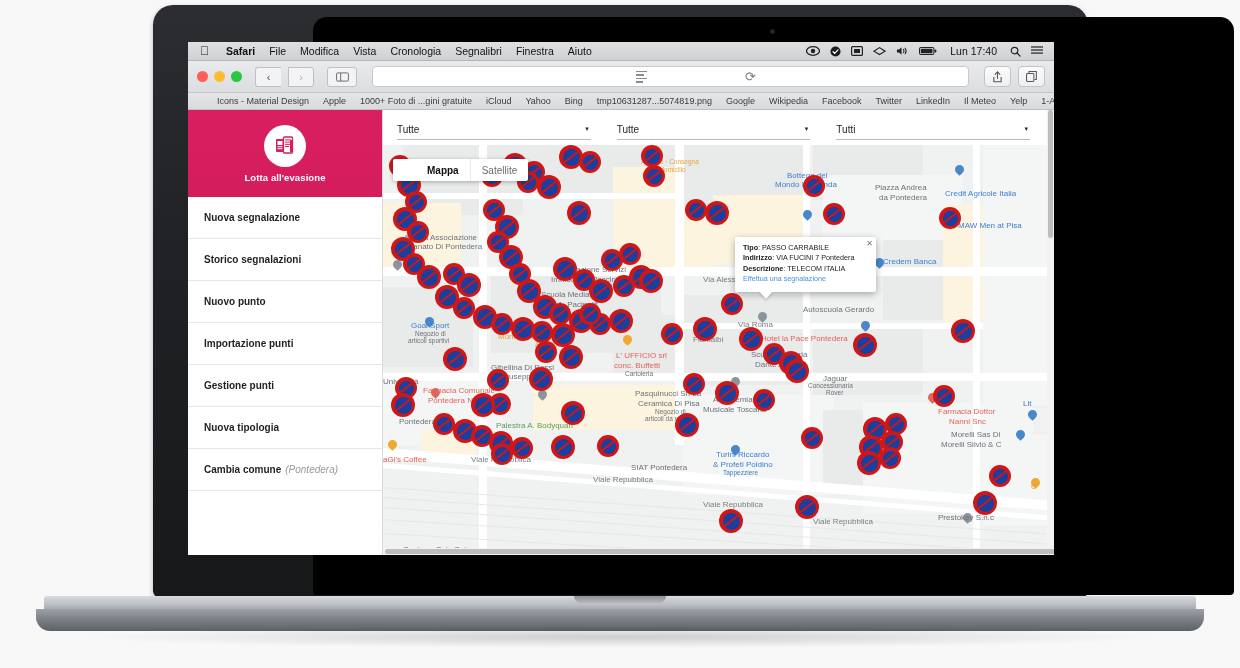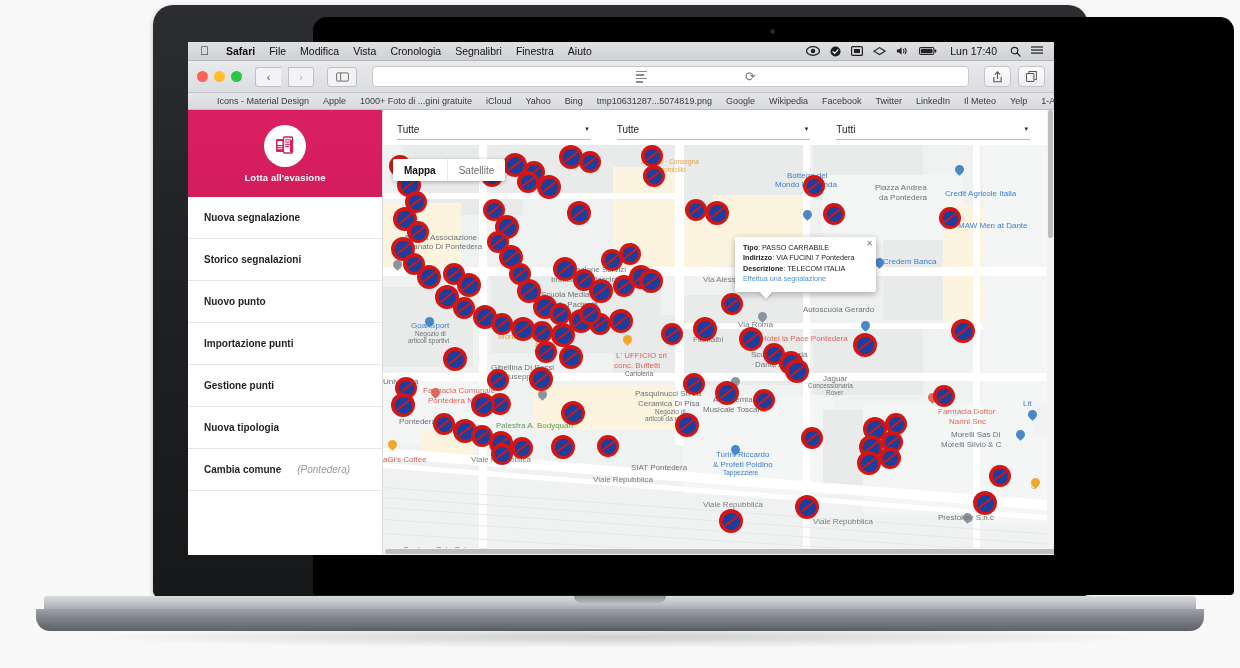--- a/index.html
+++ b/index.html
@@ -113,21 +113,21 @@
   
   #sidebar { width: 195px; background: #fff; border-right: 1px solid #dadada;
     display: flex; flex-direction: column; }
   #brand { height: 87px; background: #d81e5b; background: linear-gradient(180deg,#d91f61,#d41d5c);
     display:flex; flex-direction: column; align-items:center; justify-content:center; gap:5px; }
   #brand .logo { width: 42px; height: 42px; border-radius: 50%; background: #fff;
     display:flex; align-items:center; justify-content:center; }
   #brand .brandname { color:#fff; font-size: 9.5px; font-weight: bold; letter-spacing:.1px; }
   .nav-item { height: 42px; border-bottom: 1px solid #e6e6e6; display:flex; align-items:center;
     padding: 0 16px; font-size: 10px; font-weight: bold; color:#1f2023; }
-  .nav-item .muted { font-weight: normal; font-style: italic; color:#9a9b9f; margin-left:16px; }
+  .nav-item .muted { font-weight: normal; font-style: italic; color:#9a9b9f; margin-left:4px; }
 
   
   #main { flex: 1; position: relative; background:#fff; }
   #filters { height: 35px; display:flex; align-items:flex-end; gap: 0; padding: 0 14px 5px 14px;
     background:#fff; }
   .filter { flex:1; margin-right: 26px; position: relative; border-bottom: 1px solid #b9b9b9;
     height: 21px; display:flex; align-items:center; }
   .filter:last-child { margin-right: 10px; }
   .filter .fval { font-size: 10px; color: #242528; }
   .filter .caret { position:absolute; right: 2px; font-size: 7px; color:#2a2b2e; }
@@ -161,21 +161,21 @@
   
   .np { position:absolute; border-radius:50%; background:#cf1717;
     display:flex; align-items:center; justify-content:center; }
   .np .inner { border-radius:50%; background:#1b3f9e; position:relative; overflow:hidden; }
   .np .inner::after { content:""; position:absolute; left:-10%; top:46%;
     width:120%; height:12%; background:#cf1717; transform: rotate(-38deg); }
 
   
   #maptype { position:absolute; left:10px; top:14px; height:22px; background:#fff;
     border-radius:2px; box-shadow: 0 1px 4px rgba(0,0,0,.3); display:flex; align-items:stretch;
-    font-size:10px; z-index: 30; }
+    font-size:10px; z-index: 30; padding-left: 23px; }
   #maptype div { display:flex; align-items:center; padding: 0 11px; }
   #maptype .on { font-weight:bold; color:#111; }
   #maptype .off { color:#6b6d71; border-left:1px solid #eaeaea; }
 
   
   #infowin { position:absolute; left:352px; top:92px; width:141px; background:#fff;
     border-radius:2px; box-shadow:0 2px 7px rgba(0,0,0,.32); padding:6px 8px 7px 8px;
     font-size:7.2px; line-height:1.45; color:#202124; z-index:40; }
   #infowin .close { position:absolute; right:3px; top:1px; font-size:8px; color:#70757a; }
   #infowin b { font-weight:bold; }
@@ -506,21 +506,21 @@
             </div>
 
           <div id="map-labels">
               <div class="mlabel food sm" style="left: 258px; top: 13px;">Asporto · Consegna</div>
               <div class="mlabel food sm" style="left: 272px; top: 21px;">a domicilio</div>
               <div class="mlabel biz" style="left: 404px; top: 26px;">Bottega del</div>
               <div class="mlabel biz" style="left: 392px; top: 35px;">Mondo La Tienda</div>
               <div class="mlabel poi" style="left: 492px; top: 38px;">Piazza Andrea</div>
               <div class="mlabel poi" style="left: 496px; top: 48px;">da Pontedera</div>
               <div class="mlabel biz" style="left: 562px; top: 44px;">Credit Agricole Italia</div>
-              <div class="mlabel biz" style="left: 575px; top: 76px;">MAW Men at Dante</div>
+              <div class="mlabel biz" style="left: 575px; top: 76px;">MAW Men at Pisa</div>
               <div class="mlabel poi" style="left: 22px; top: 88px;">Nuova Associazione</div>
               <div class="mlabel poi" style="left: 12px; top: 97px;">Artigianato Di Pontedera</div>
               <div class="mlabel poi" style="left: 172px; top: 120px;">Via Stazione Servizi</div>
               <div class="mlabel poi" style="left: 168px; top: 130px;">Immobiliari Paccini...</div>
               <div class="mlabel biz" style="left: 500px; top: 112px;">Credem Banca</div>
               <div class="mlabel poi" style="left: 158px; top: 145px;">Scuola Media</div>
               <div class="mlabel poi" style="left: 155px; top: 155px;">Viale A. Pacinotti</div>
               <div class="mlabel poi" style="left: 420px; top: 160px;">Autoscuola Gerardo</div>
               <div class="mlabel street" style="left: 320px; top: 130px;">Via Alessandro Manzoni</div>
               <div class="mlabel street" style="left: 355px; top: 175px;">Via Roma</div>

